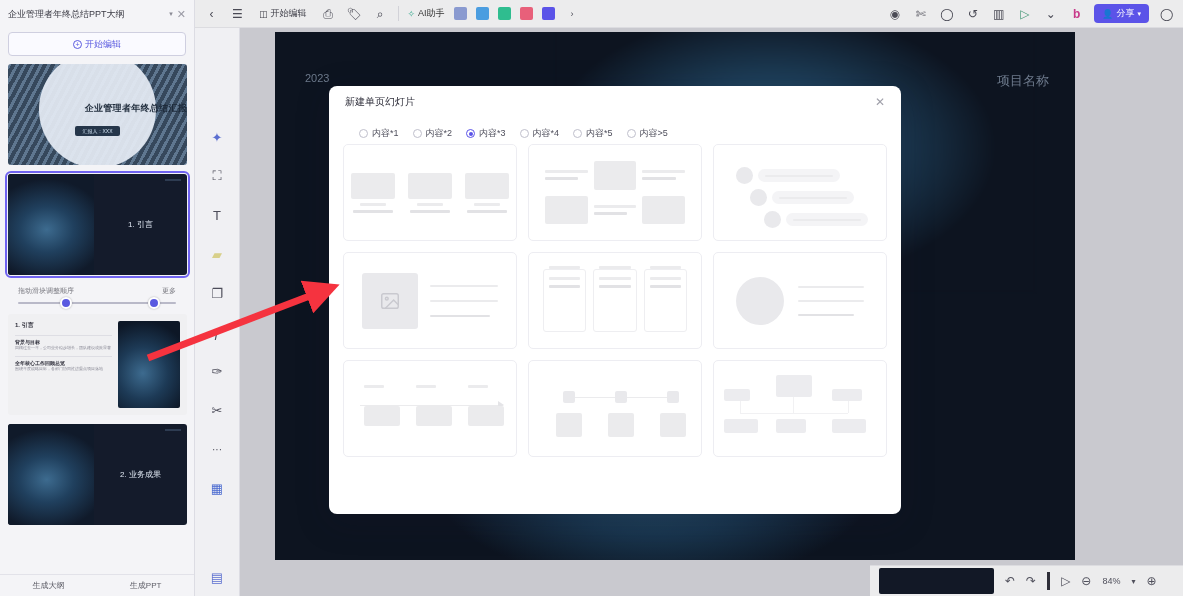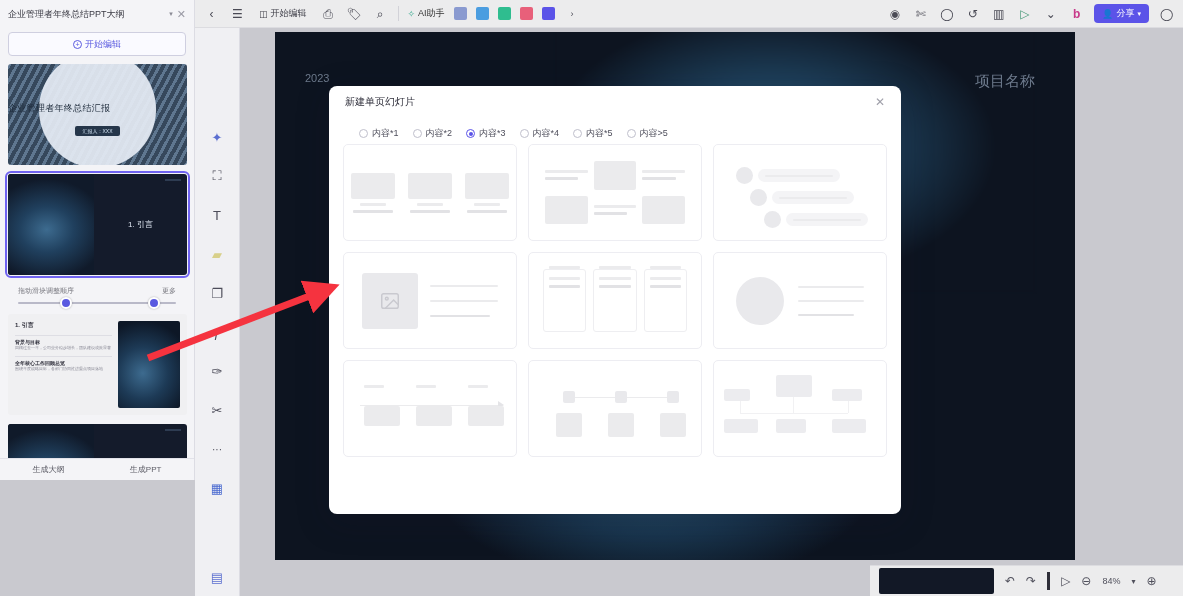--- a/index.html
+++ b/index.html
@@ -7,21 +7,21 @@
   html, body {
     width: 1183px; height: 596px;
     overflow: hidden;
     font-family: "Liberation Sans", "DejaVu Sans", sans-serif;
     background: #c9c9cf;
   }
   #app { position: relative; width: 1183px; height: 596px; }
 
   
   .left-panel {
-    position: absolute; left: 0; top: 0; width: 195px; height: 480px;
+    position: absolute; left: 0; top: 0; width: 195px; height: 596px;
     background: #f4f4f7; border-right: 1px solid #dcdce3;
     display: flex; flex-direction: column;
   }
   .lp-head {
     height: 28px; display: flex; align-items: center;
     padding: 0 8px; gap: 4px;
   }
   .lp-title {
     font-size: 9px; color: #3a3a44; flex: 1;
     white-space: nowrap; overflow: hidden; text-overflow: ellipsis;
@@ -45,22 +45,22 @@
     background: #1a2230;
   }
   .thumb.selected { outline: 2px solid #6f63f0; outline-offset: 1px; }
   .thumb-t1 {
     background:
       radial-gradient(circle at 50% 45%, rgba(230,236,245,.92) 0 58px, rgba(230,236,245,0) 59px),
       repeating-linear-gradient(118deg, #5f7790 0 3px, #36485c 3px 7px),
       #44586e;
   }
   .thumb-t1 .tt {
-    position:absolute; left:0; right:0; top:38px; text-align:left;
-    font-size:9px; color:#1d2a3a; font-weight:normal; letter-spacing:.3px;
+    position:absolute; left:0; right:0; top:38px; text-align:right;
+    font-size:9px; color:#1d2a3a; font-weight:bold; letter-spacing:.3px;
   }
   .thumb-t1 .ts {
     position:absolute; left:0; right:0; top:55px; text-align:center;
   }
   .thumb-t1 .ts span {
     display:inline-block; background:#25364a; color:#cfe0f0;
     font-size:5px; padding:2px 7px; border-radius:2px;
   }
   .thumb-dark {
     background: #141b2b;
@@ -155,21 +155,21 @@
   .slide .hero {
     position:absolute; left:280px; top:-60px; width:480px; height:320px;
     background: radial-gradient(ellipse 60% 55% at 45% 55%, #33627f 0%, #1d3d57 40%, #0d1420 78%);
     filter: blur(1px);
   }
   .slide .hero2 {
     position:absolute; left:120px; top:300px; width:520px; height:300px;
     background: radial-gradient(ellipse 55% 50% at 50% 45%, #2e5b78 0%, #19364f 45%, #0d1420 80%);
   }
   .slide .year { position:absolute; left:30px; top:40px; font-size:11px; color:#6d7a8c; }
-  .slide .topright { position:absolute; right:40px; top:40px; font-size:15px; color:#6d7a8c;margin-left:43px; }
+  .slide .topright { position:absolute; right:26px; top:40px; font-size:13px; color:#6d7a8c;margin-left:43px; }
   .slide .bigword {
     position:absolute; right:222px; top:215px; font-size:40px; color:#e8eef6;
     font-weight:bold; letter-spacing:3px;
   }
 
   
   .bottombar {
     position:absolute; right:0; bottom:0; width:313px; height:31px;
     background:#ececed; border-top:1px solid #dcdce0;
     display:flex; align-items:center; gap:11px; padding:0 9px;

